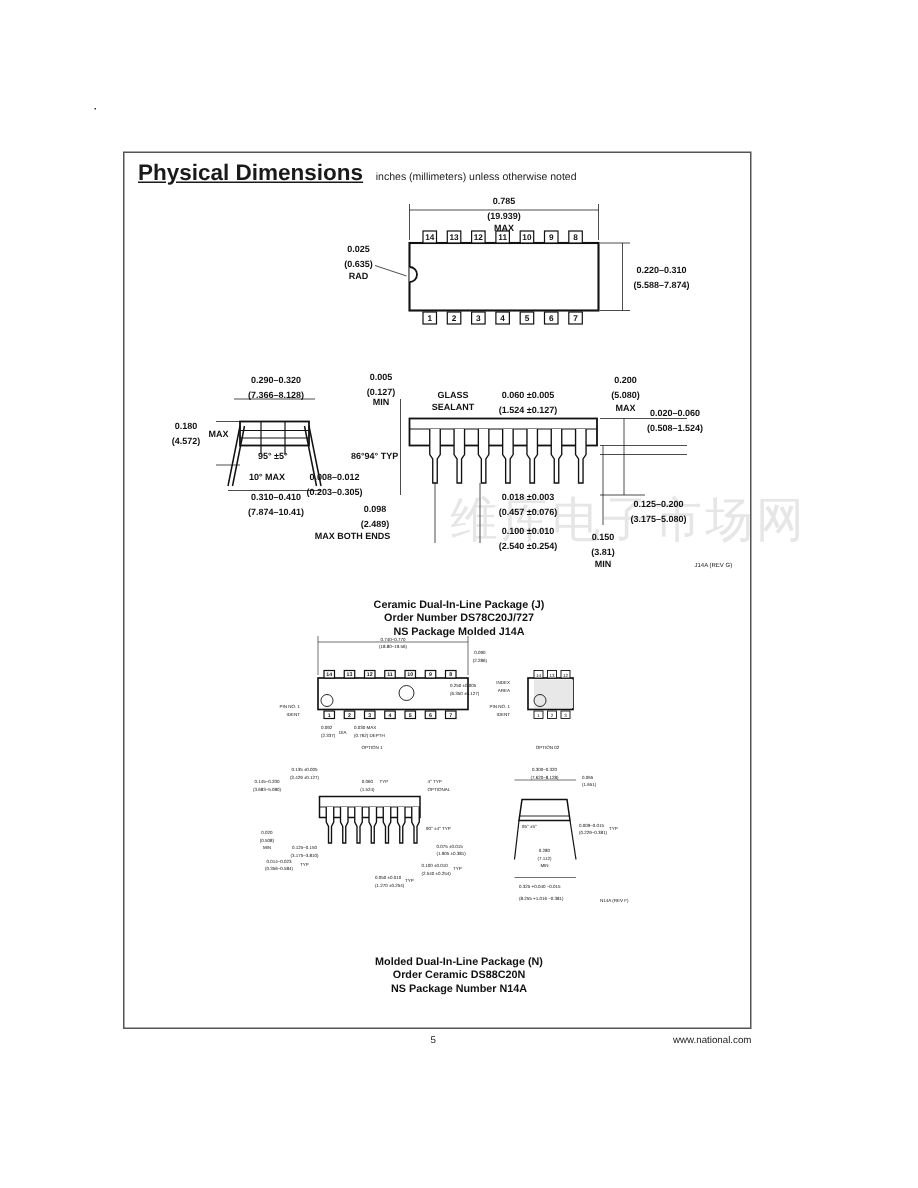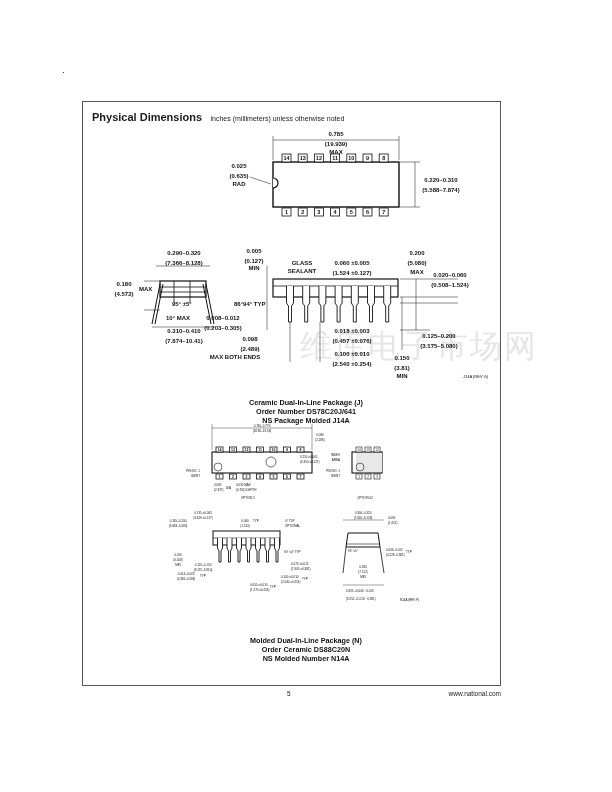--- a/index.html
+++ b/index.html
@@ -2,21 +2,21 @@
 <html><head>
 <meta charset="utf-8">
 <style>
   html, body { margin: 0; padding: 0; }
   body { width: 612px; height: 792px; background: #ffffff; position: relative; overflow: hidden;
          font-family: "Liberation Sans", sans-serif; color: #1a1a1a; }
   .dot { position: absolute; left: 63px; top: 72px; width: 1px; height: 1px; background: #333; }
   .frame { position: absolute; left: 82px; top: 101px; width: 419px; height: 585px;
            border: 1px solid #555; box-sizing: border-box; }
   .title { position: absolute; left: 92px; top: 107px; white-space: nowrap; }
-  .title .main { font-weight: bold; font-size: 11px; }
+  .title .main { font-weight: bold; font-size: 15px; text-decoration: underline; }
   .title .sub { font-size: 7px; margin-left: 4px; color: #222; }
   svg { position: absolute; left: 0; top: 0; overflow: visible; }
   svg text { font-family: "Liberation Sans", sans-serif; fill: #111; }
   .dim { font-size: 6px; font-weight: bold; }
   .tiny { font-size: 3px; }
   .cap { position: absolute; width: 200px; text-align: center; font-weight: bold; font-size: 7.2px; line-height: 9px; color: #111; }
   .footer-page { position: absolute; left: 287px; top: 690px; font-size: 6.5px; }
   .footer-url { position: absolute; right: 111px; top: 690px; font-size: 6.5px; }
   .watermark { position: absolute; left: 300px; top: 325px; font-size: 32px; color: #e6e6e6;
                font-family: "DejaVu Serif", serif; letter-spacing: 2px; white-space: nowrap; }
@@ -314,24 +314,24 @@
   <text class="tiny" x="363" y="568" text-anchor="middle">0.280</text>
   <text class="tiny" x="363" y="573" text-anchor="middle">(7.112)</text>
   <text class="tiny" x="363" y="578" text-anchor="middle">MIN</text>
   <text class="tiny" x="346" y="592">0.325 +0.040 −0.015</text>
   <text class="tiny" x="346" y="600">(8.255 +1.016 −0.381)</text>
   <text class="tiny" x="400" y="601">N14A (REV F)</text>
 </svg>
 
 <div class="cap" style="left:206px; top:398px;">
   <div>Ceramic Dual-In-Line Package (J)</div>
-  <div>Order Number DS78C20J/641</div>
+  <div>Order Number DS78C20J/727</div>
   <div>NS Package Molded J14A</div>
 </div>
 
 <div class="cap" style="left:206px; top:636px;">
   <div>Molded Dual-In-Line Package (N)</div>
   <div>Order Ceramic DS88C20N</div>
-  <div>NS Molded Number N14A</div>
+  <div>NS Package Number N14A</div>
 </div>
 
 <div class="footer-page">5</div>
 <div class="footer-url">www.national.com</div>
 
 </body></html>

